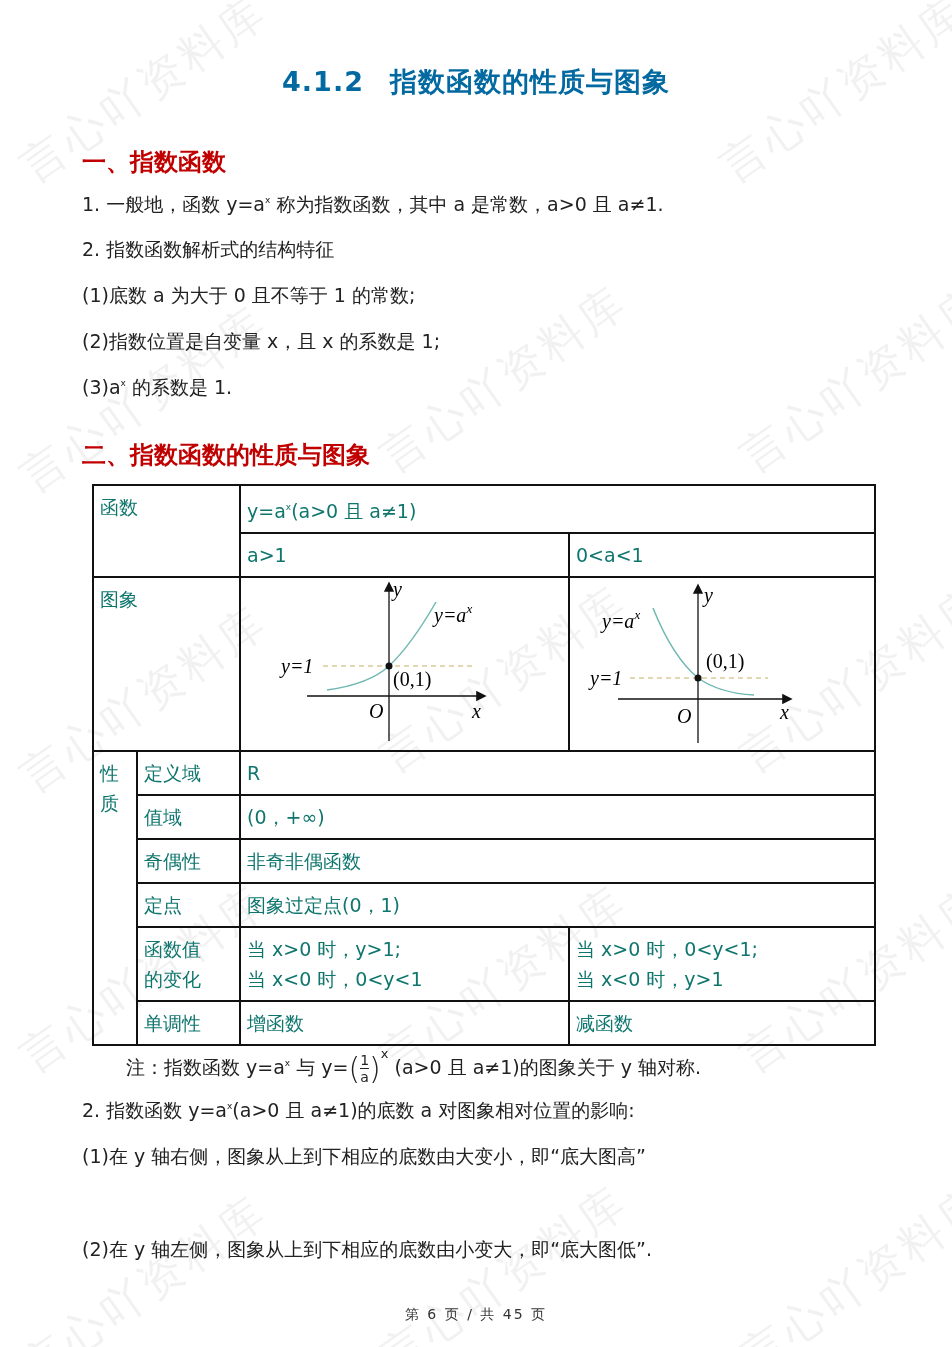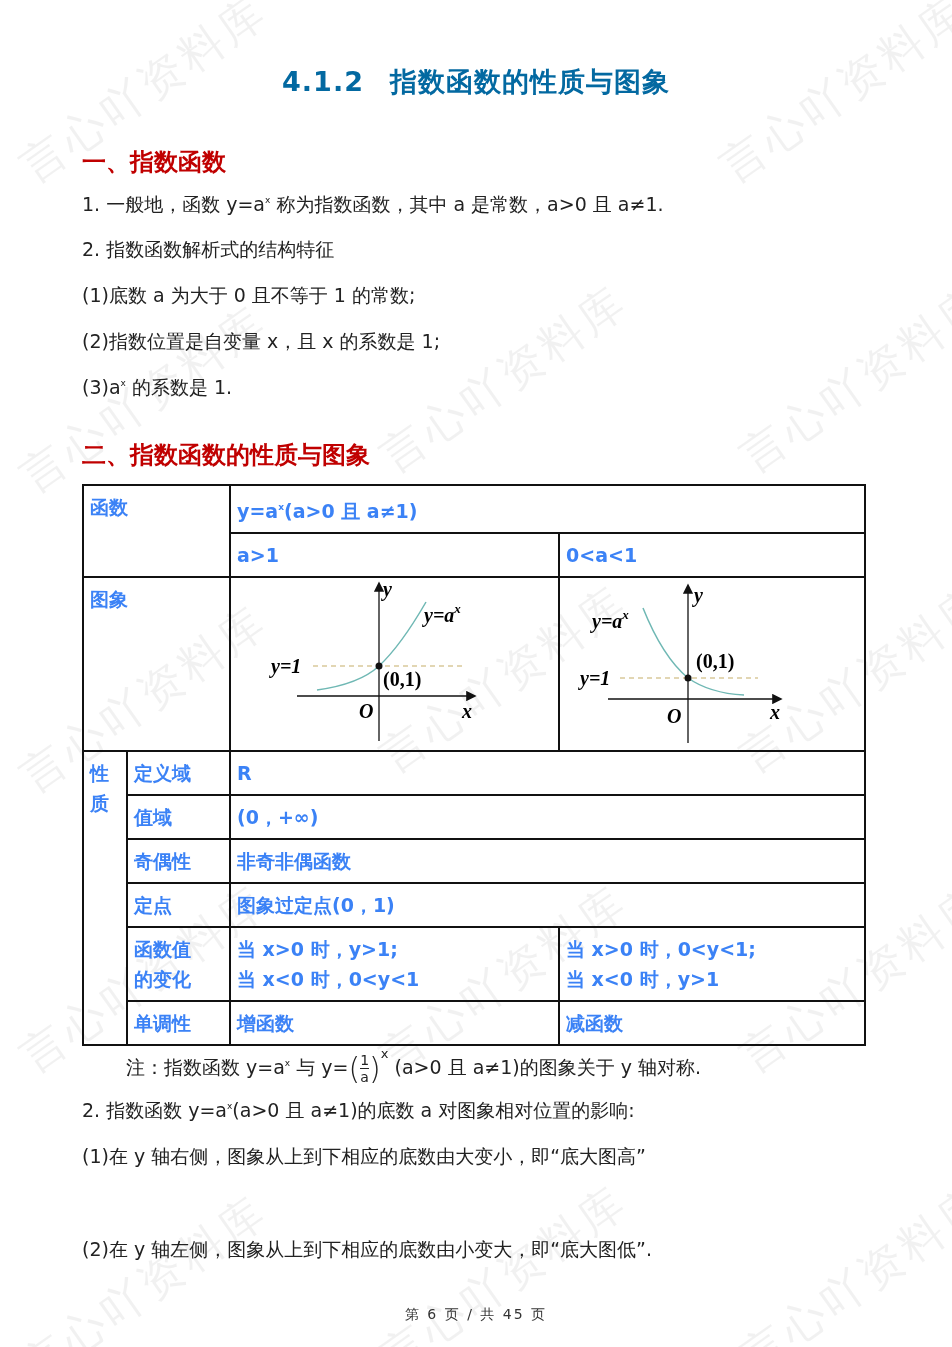--- a/index.html
+++ b/index.html
@@ -6,22 +6,22 @@
   body { width:952px; height:1347px; position:relative; overflow:hidden;
          font-family:"DejaVu Sans","Liberation Sans",sans-serif; color:#1a1a1a; }
   .wm { position:absolute; color:#000; opacity:0.05; font-size:44px; transform:rotate(-35deg);
         white-space:nowrap; pointer-events:none; letter-spacing:4px; }
   .title { position:absolute; top:64px; left:0; width:952px; text-align:center;
            font-size:27px; font-weight:bold; color:#0369a1; letter-spacing:1px; }
   .title .num { margin-right:26px; }
   .h2 { position:absolute; left:82px; font-size:24px; font-weight:bold; color:#c00000; }
   .p { position:absolute; left:82px; font-size:19px; color:#222; white-space:nowrap; }
   sup.x { font-size:9px; vertical-align:8px; }
-  table.props { position:absolute; left:82px; top:484px; width:782px; border-collapse:collapse;
-                font-size:19px; color:#3b82f6; table-layout:fixed;font-weight:bold; }
+  table.props { position:absolute; left:92px; top:484px; width:782px; border-collapse:collapse;
+                font-size:19px; color:#0f766e; table-layout:fixed; }
   table.props td { border:2px solid #111; padding:6px 6px; vertical-align:top; line-height:30px; }
   .graph svg { display:block; }
   .note { position:absolute; left:126px; top:1046px; font-size:19px; color:#222; white-space:nowrap; }
   .frac { display:inline-block; vertical-align:middle; text-align:center; font-size:14px; line-height:16px; }
   .frac span { display:block; }
   .paren { font-size:30px; vertical-align:middle; font-weight:100; }
   .footer { position:absolute; top:1306px; left:0; width:952px; text-align:center; font-size:14px; color:#333; letter-spacing:2px; }
 </style>
 </head>
 <body>

